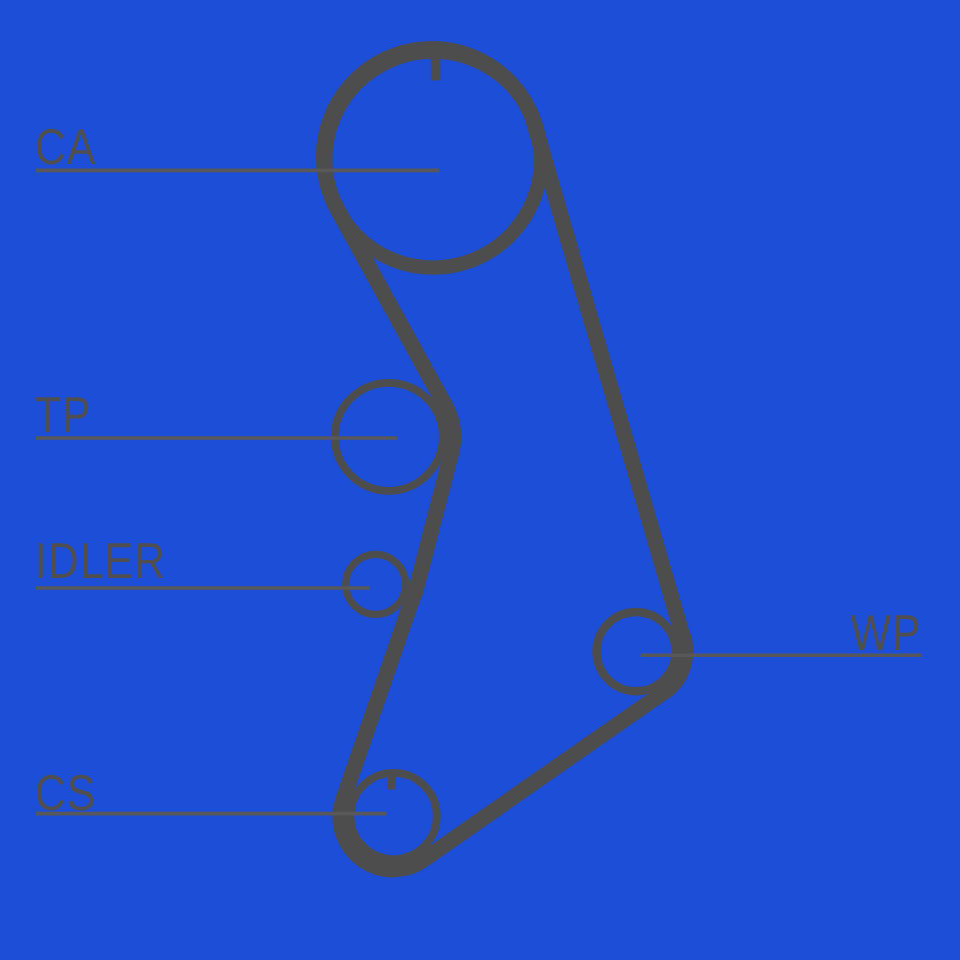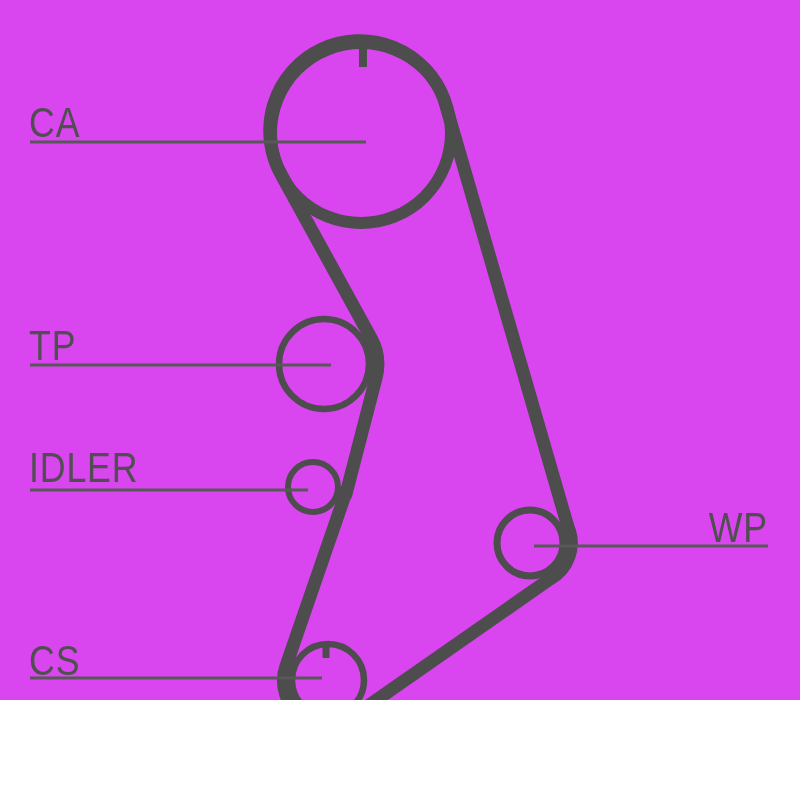--- a/index.html
+++ b/index.html
@@ -3,22 +3,22 @@
 <meta charset="utf-8">
 <style>
   html, body {
     margin: 0;
     padding: 0;
     background: #ffffff;
   }
   .stage {
     position: relative;
     width: 800px;
-    height: 700px;
-    background: #d946ef;
+    height: 800px;
+    background: #1d4ed8;
     overflow: hidden;
     font-family: "Liberation Sans", "DejaVu Sans", sans-serif;
   }
   svg { display: block; }
   .belt {
     fill: none;
     stroke: #4d4d4d;
     stroke-width: 13;
   }
   .pulley {

